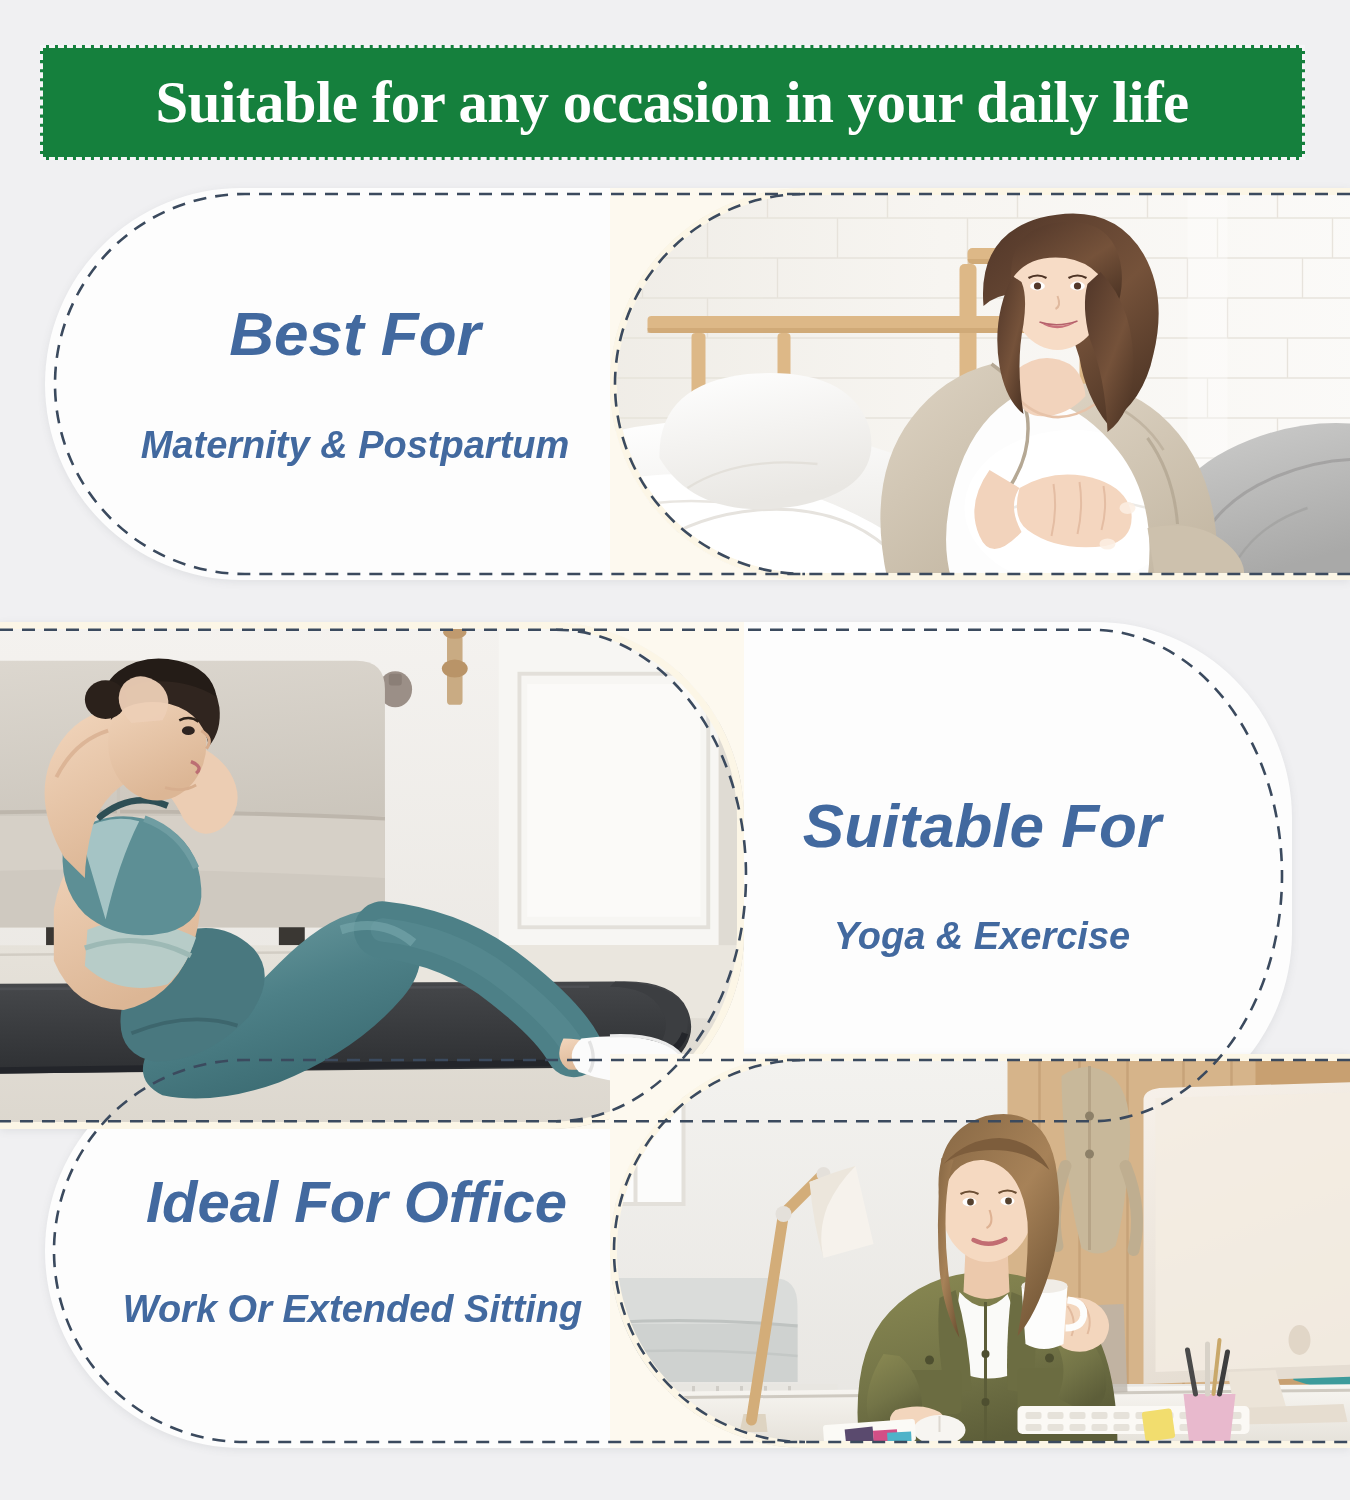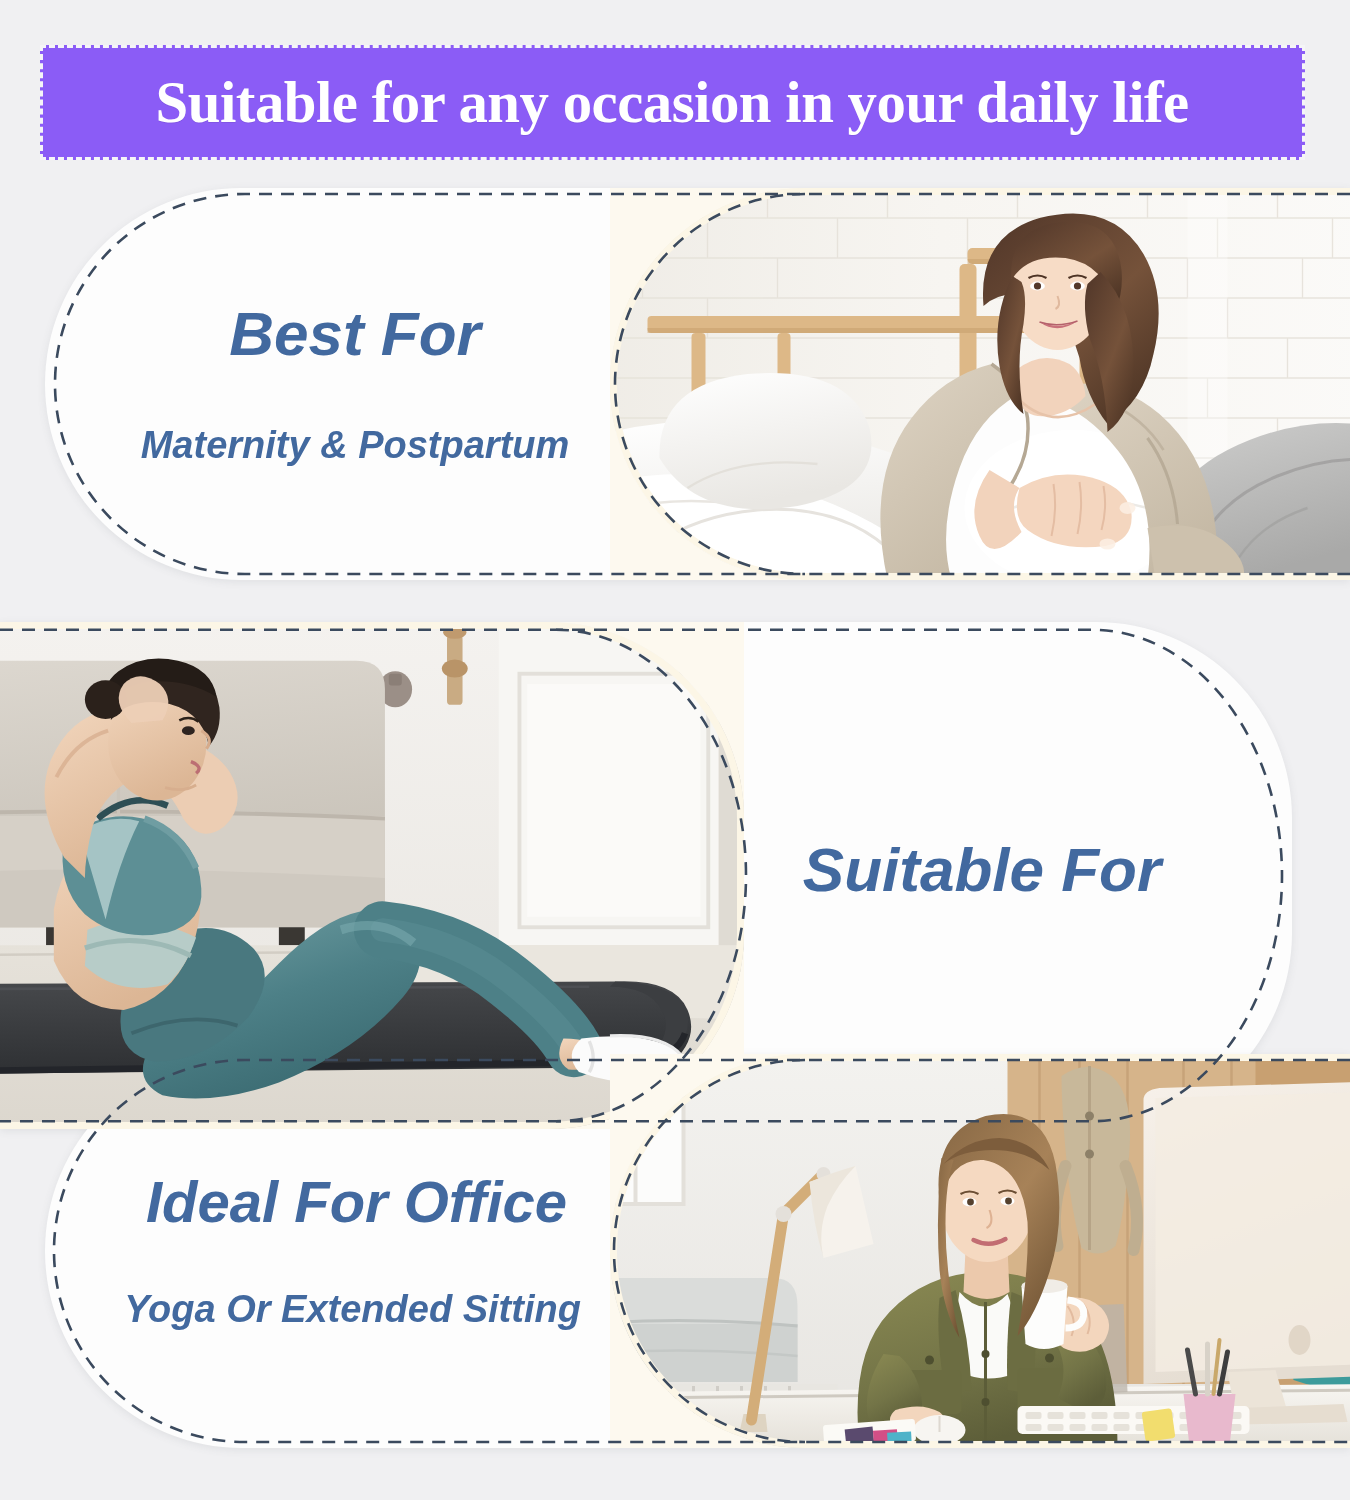--- a/index.html
+++ b/index.html
@@ -14,21 +14,21 @@
     position: relative;
   }
 
   
   .banner {
     position: absolute;
     left: 40px;
     top: 45px;
     width: 1265px;
     height: 115px;
-    background: #8b5cf6;
+    background: #15803d;
     border: 3px dashed #f5f5f7;
     display: flex;
     align-items: center;
     justify-content: center;
   }
   .banner-title {
     font-family: "Liberation Serif", "DejaVu Serif", serif;
     font-weight: bold;
     font-size: 60px;
     color: #ffffff;
@@ -429,20 +429,21 @@
         <path d="M212 128 Q226 132 236 126" fill="none" stroke="#d7ae8e" stroke-width="2.2"></path>
 
         <path d="M186 78 Q170 62 180 48 Q192 36 208 48 Q220 60 210 76 Z" fill="#edcfb6" opacity="0.95"></path>
       </svg>
     </div>
     <div class="photo-outline round-right"></div>
   </div>
 
   <div class="text-panel">
     <div class="headline">Suitable For</div>
+    <div class="subline">Yoga &amp; Exercise</div>
   </div>
 
   <svg class="dash-svg" viewBox="0 0 1292 392" preserveAspectRatio="none">
     <path class="dash-path" vector-effect="non-scaling-stroke" d="M0 6 L1092 6 A190 190 0 0 1 1092 386 L0 386"></path>
     <path class="dash-path" vector-effect="non-scaling-stroke" d="M556 6 A190 190 0 0 1 556 386"></path>
   </svg>
 </div>
 
 <div class="card" id="card-3">
 
@@ -630,20 +631,20 @@
         <rect x="258" y="374" width="28" height="18" fill="#5a4a6e" transform="rotate(-6 272 383)"></rect>
         <rect x="286" y="376" width="24" height="17" fill="#d24f86" transform="rotate(-4 298 384)"></rect>
         <rect x="300" y="378" width="24" height="16" fill="#4fb3c9" transform="rotate(-3 312 386)"></rect>
       </svg>
     </div>
     <div class="photo-outline round-left"></div>
   </div>
 
   <div class="text-panel">
     <div class="headline">Ideal For Office</div>
-    <div class="subline">Yoga Or Extended Sitting</div>
+    <div class="subline">Work Or Extended Sitting</div>
   </div>
 
   <svg class="dash-svg" viewBox="0 0 1305 394" preserveAspectRatio="none">
     <path class="dash-path" vector-effect="non-scaling-stroke" d="M1305 6 L200 6 A191 191 0 0 0 200 388 L1305 388"></path>
     <path class="dash-path" vector-effect="non-scaling-stroke" d="M760 6 A191 191 0 0 0 760 388"></path>
   </svg>
 </div>
 
 </body></html>

